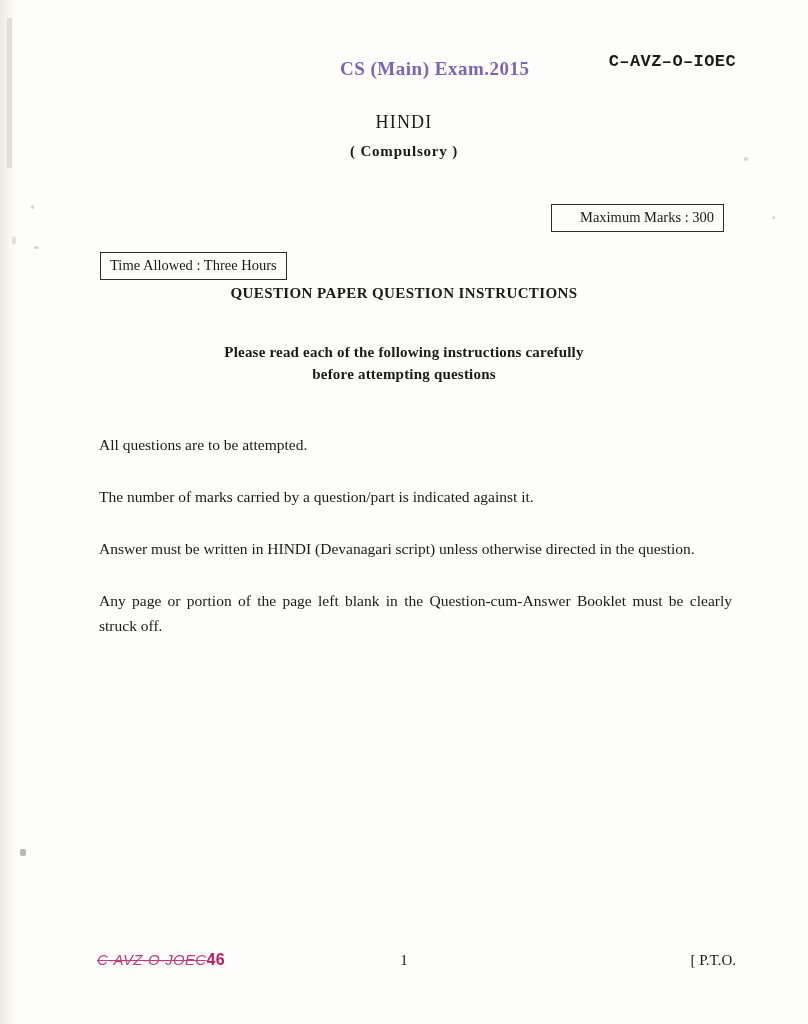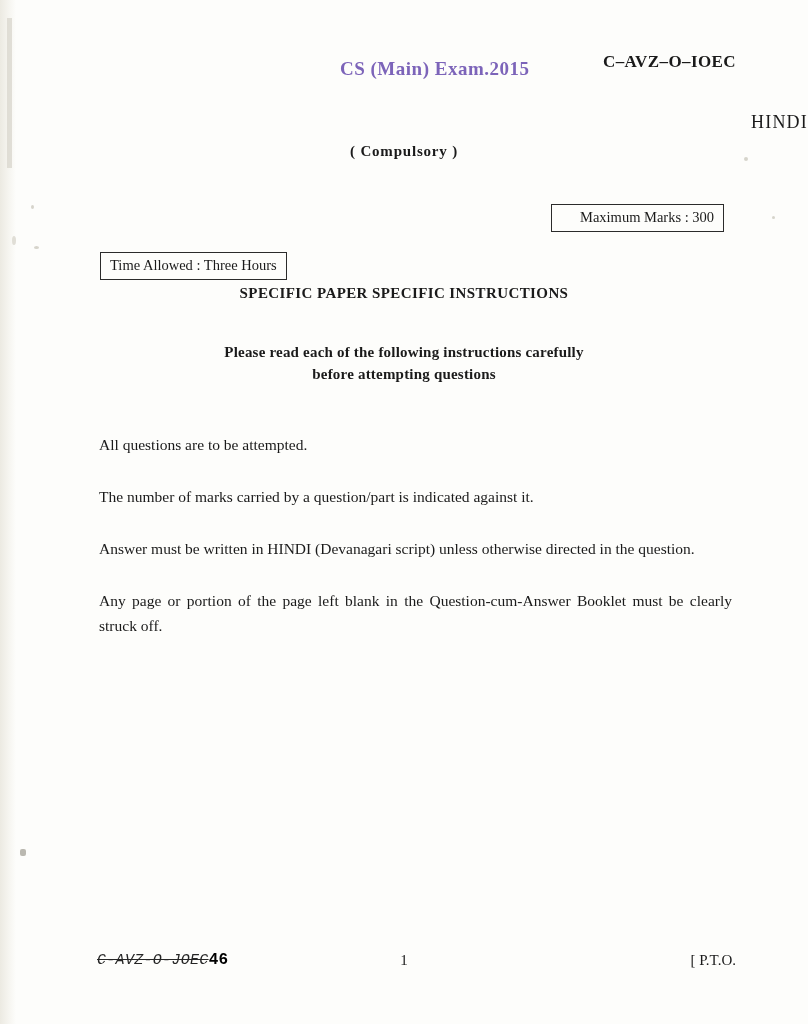--- a/index.html
+++ b/index.html
@@ -55,31 +55,31 @@
     color: #6b4fb0;
     letter-spacing: .5px;
     opacity: .88;
     white-space: nowrap;
   }
 
   .code-top {
     position: absolute;
     right: 72px;
     top: 52px;
-    font-family: Liberation Serif, serif;
+    font-family: Liberation Mono, monospace;
     font-size: 17px;
     font-weight: bold;
     letter-spacing: .4px;
   }
 
   .subject {
     position: absolute;
     top: 112px;
     left: 0; right: 0;
-    text-align: right;
+    text-align: center;
     font-size: 18px;
     letter-spacing: 1.2px;
   }
   .compulsory {
     position: absolute;
     top: 143px;
     left: 0; right: 0;
     text-align: center;
     font-size: 15px;
     font-weight: bold;
@@ -130,22 +130,22 @@
   .instructions p {
     margin: 0 0 27px 0;
   }
 
   .footer-code {
     position: absolute;
     left: 97px;
     top: 951px;
     font-size: 15px;
     font-style: italic;
-    font-family: Liberation Mono, monospace;
-    color: #000000;
+    font-family: Liberation Sans, sans-serif;
+    color: #be185d;
     letter-spacing: .3px;
   }
   .footer-code .strike {
     text-decoration: line-through;
     opacity: .85;
   }
   .footer-code .num {
     font-style: normal;
     font-weight: bold;
     font-size: 16px;
@@ -181,21 +181,21 @@
   <div class="stamp">CS (Main) Exam.2015</div>
 
   <div class="code-top">C–AVZ–O–IOEC</div>
 
   <div class="subject">HINDI</div>
   <div class="compulsory">( Compulsory )</div>
 
   <div class="box time">Time Allowed  :  Three Hours</div>
   <div class="box marks">Maximum Marks : 300</div>
 
-  <div class="qpsi">SPECIFIC PAPER SPECIFIC INSTRUCTIONS</div>
+  <div class="qpsi">QUESTION PAPER QUESTION INSTRUCTIONS</div>
 
   <div class="please-read">
     <div>Please read each of the following instructions carefully</div>
     <div>before attempting questions</div>
   </div>
 
   <div class="instructions">
     <p>All questions are to be attempted.</p>
     <p>The number of marks carried by a question/part is indicated against it.</p>
     <p>Answer must be written in HINDI (Devanagari script) unless otherwise directed in the question.</p>

